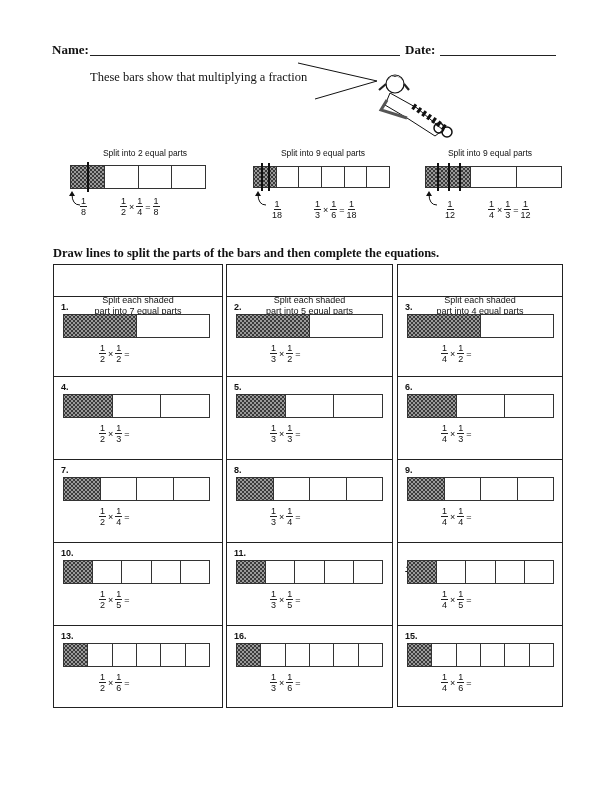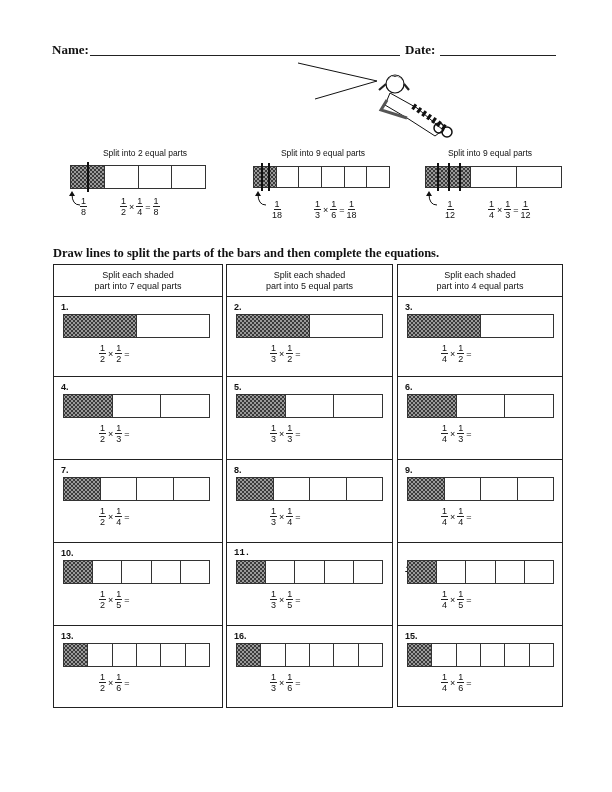--- a/index.html
+++ b/index.html
@@ -21,34 +21,35 @@
     background-size:4px 4px;
     background-position:0 0, 2px 2px;
   }
   .cut { position:absolute; top:-4px; bottom:-4px; width:1.6px; background:#111; }
   .frac { display:inline-flex; flex-direction:column; align-items:center; vertical-align:middle; font-family:"Liberation Sans", sans-serif; font-size:9px; line-height:10px; }
   .frac .num { border-bottom:0.8px solid #222; padding:0 1px; }
   .op { font-family:"Liberation Sans", sans-serif; font-size:9px; margin:0 2px; vertical-align:middle; }
   .eq { position:absolute; white-space:nowrap; }
   .instr { font-weight:bold; font-size:12.5px; }
   .grid { position:absolute; border:1.5px solid #222; box-sizing:border-box; }
-  .col-head { position:absolute; text-align:center; font-family:"Liberation Sans", sans-serif; font-size:9px; line-height:11px; }
+  .col-head { position:absolute; text-align:center; font-family:"Liberation Sans", sans-serif; font-size:9px; line-height:11px;margin-top:25px; }
   .cell-num { position:absolute; font-family:"Liberation Sans", sans-serif; font-weight:bold; font-size:9px; }
   .hline { position:absolute; height:0; border-top:1.5px solid #222; }
   .arrow { position:absolute; }
 </style>
 </head>
 <body>
 
 <div class="abs hdr-label" style="left:52px; top:42px;">Name:</div>
 <div class="line" style="left:90px; top:55px; width:310px;"></div>
 <div class="abs hdr-label" style="left:405px; top:42px;">Date:</div>
 <div class="line" style="left:440px; top:55px; width:116px;"></div>
 
 <div class="abs intro" style="left:90px; top:70px;">
+  <div>These bars show that multiplying a fraction</div>
 </div>
 
 <svg class="abs" style="left:295px; top:60px;" width="175" height="80">
   <line x1="3" y1="3" x2="82" y2="21" stroke="#111" stroke-width="1"></line>
   <line x1="82" y1="21" x2="20" y2="39" stroke="#111" stroke-width="1"></line>
 
   <circle cx="100" cy="24" r="9" fill="#fff" stroke="#111" stroke-width="1.2"></circle>
   <path d="M91 22 Q100 10 109 22 Q104 16 100 17 Q95 16 91 22 Z" fill="#222"></path>
   <path d="M91 24 L84 30 M109 24 L114 30" stroke="#222" stroke-width="2.2"></path>
 
@@ -341,21 +342,21 @@
       </div>
       <div class="eq" style="left:99px; top:589px;"><span class="frac">
           <span class="num">1</span>
           <span>2</span>
         </span><span class="op">×</span><span class="frac">
           <span class="num">1</span>
           <span>5</span>
         </span><span class="op">=</span><span class="answer-blank" style="display:inline-block; width:24px;"></span></div>
     </div>
     <div>
-      <div class="cell-num" style="left:234px; top:548px;font-family:Liberation Mono, monospace;">11.</div>
+      <div class="cell-num" style="left:234px; top:548px;">11.</div>
       <div class="bar" style="left:236px; top:560px; width:147px; height:24px;">
         <div class="seg shaded"></div>
         <div class="seg"></div>
         <div class="seg"></div>
         <div class="seg"></div>
         <div class="seg"></div>
       </div>
       <div class="eq" style="left:270px; top:589px;"><span class="frac">
           <span class="num">1</span>
           <span>3</span>

